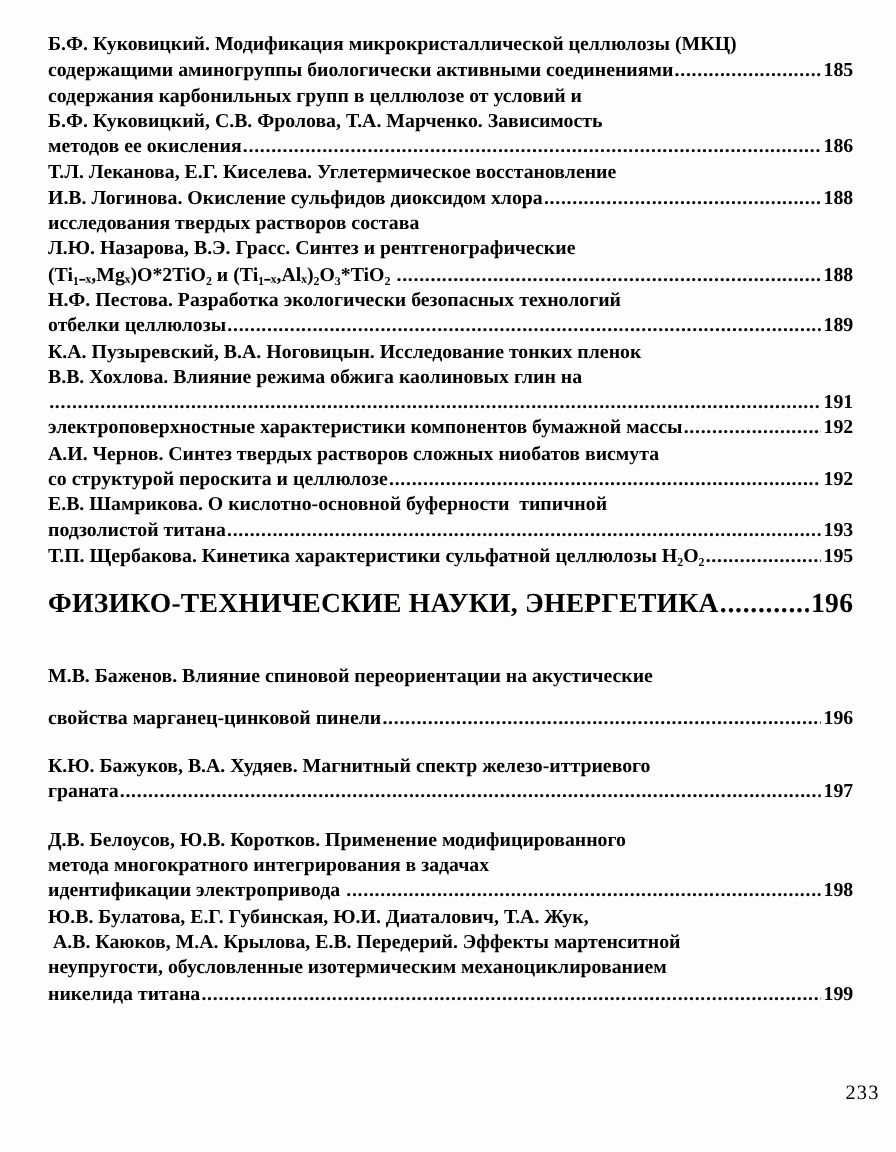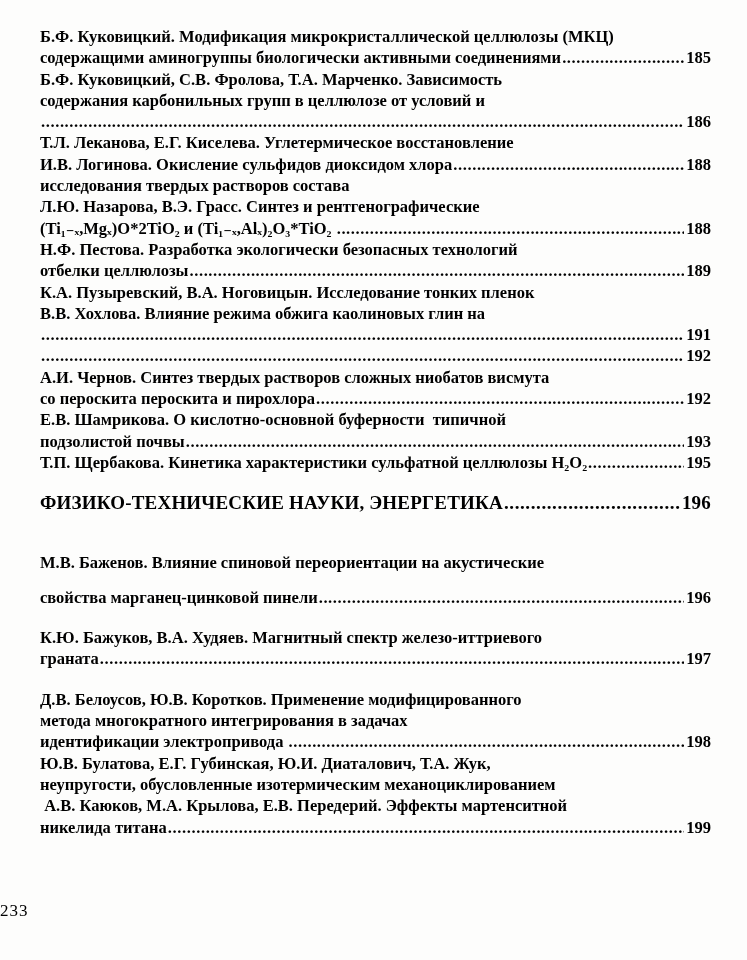--- a/index.html
+++ b/index.html
@@ -31,20 +31,21 @@
     font-size: 16.5px;
     line-height: 21.3px;
   }
   .line {
     white-space: pre;
     overflow: hidden;
   }
   .leader {
     display: flex;
     align-items: center;
+    font-family: Liberation Serif, serif;
   }
   .leader .text {
     white-space: pre;
     flex: 0 0 auto;
   }
   .dots {
     flex: 1 1 auto;
     overflow: hidden;
     white-space: nowrap;
     min-width: 6px;
@@ -53,53 +54,53 @@
   .dots::after {
     content: "......................................................................................................................................................................................";
     letter-spacing: 0.6px;
   }
   .pagenum {
     flex: 0 0 auto;
   }
   .section {
     margin-top: 19px;
     margin-bottom: 38px;
-    font-size: 19px;
+    font-size: 23px;
     letter-spacing: 0.2px;
   }
   .gap-before {
     margin-top: 19px;
   }
   .loose .line:not(:first-child) {
     margin-top: 14px;
   }
   .footer {
     position: absolute;
     left: 0;
     top: 901px;
     width: 733px;
-    text-align: left;
+    text-align: right;
     font-size: 17px;
     font-weight: normal;
     letter-spacing: 1px;
   }
 </style>
 </head>
 <body>
 
 <div class="page">
   <div class="toc-list">
       <div class="entry">
         <div class="line">Б.Ф. Куковицкий. Модификация микрокристаллической целлюлозы (МКЦ)</div>
         <div class="line leader"><span class="text">содержащими аминогруппы биологически активными соединениями</span><span class="dots"></span><span class="pagenum">185</span></div>
       </div>
       <div class="entry">
+        <div class="line">содержания карбонильных групп в целлюлозе от условий и</div>
         <div class="line">Б.Ф. Куковицкий, С.В. Фролова, Т.А. Марченко. Зависимость</div>
-        <div class="line">содержания карбонильных групп в целлюлозе от условий и</div>
-        <div class="line leader"><span class="dots"></span><span class="pagenum">186</span></div>
+        <div class="line leader"><span class="text">методов ее окисления</span><span class="dots"></span><span class="pagenum">186</span></div>
       </div>
       <div class="entry">
         <div class="line">Т.Л. Леканова, Е.Г. Киселева. Углетермическое восстановление</div>
       </div>
       <div class="entry">
         <div class="line leader"><span class="text">И.В. Логинова. Окисление сульфидов диоксидом хлора</span><span class="dots"></span><span class="pagenum">188</span></div>
       </div>
       <div class="entry">
         <div class="line">исследования твердых растворов состава</div>
         <div class="line">Л.Ю. Назарова, В.Э. Грасс. Синтез и рентгенографические</div>
@@ -110,29 +111,29 @@
         <div class="line leader"><span class="text">отбелки целлюлозы</span><span class="dots"></span><span class="pagenum">189</span></div>
       </div>
       <div class="entry">
         <div class="line">К.А. Пузыревский, В.А. Ноговицын. Исследование тонких пленок</div>
       </div>
       <div class="entry">
         <div class="line">В.В. Хохлова. Влияние режима обжига каолиновых глин на</div>
         <div class="line leader"><span class="dots"></span><span class="pagenum">191</span></div>
       </div>
       <div class="entry">
-        <div class="line leader"><span class="dots"></span><span class="pagenum">192</span></div>
+        <div class="line leader"><span class="text">электроповерхностные характеристики компонентов бумажной массы</span><span class="dots"></span><span class="pagenum">192</span></div>
       </div>
       <div class="entry">
         <div class="line">А.И. Чернов. Синтез твердых растворов сложных ниобатов висмута</div>
-        <div class="line leader"><span class="text">со пероскита пероскита и пирохлора</span><span class="dots"></span><span class="pagenum">192</span></div>
+        <div class="line leader"><span class="text">со структурой пероскита и целлюлозе</span><span class="dots"></span><span class="pagenum">192</span></div>
       </div>
       <div class="entry">
         <div class="line">Е.В. Шамрикова. О кислотно-основной буферности  типичной</div>
-        <div class="line leader"><span class="text">подзолистой почвы</span><span class="dots"></span><span class="pagenum">193</span></div>
+        <div class="line leader"><span class="text">подзолистой титана</span><span class="dots"></span><span class="pagenum">193</span></div>
       </div>
       <div class="entry">
         <div class="line leader"><span class="text">Т.П. Щербакова. Кинетика характеристики сульфатной целлюлозы H₂O₂</span><span class="dots"></span><span class="pagenum">195</span></div>
       </div>
       <div class="entry section">
         <div class="line leader"><span class="text">ФИЗИКО-ТЕХНИЧЕСКИЕ НАУКИ, ЭНЕРГЕТИКА</span><span class="dots"></span><span class="pagenum">196</span></div>
       </div>
       <div class="entry loose gap-before">
         <div class="line">М.В. Баженов. Влияние спиновой переориентации на акустические</div>
         <div class="line leader"><span class="text">свойства марганец-цинковой пинели</span><span class="dots"></span><span class="pagenum">196</span></div>
@@ -141,19 +142,19 @@
         <div class="line">К.Ю. Бажуков, В.А. Худяев. Магнитный спектр железо-иттриевого</div>
         <div class="line leader"><span class="text">граната</span><span class="dots"></span><span class="pagenum">197</span></div>
       </div>
       <div class="entry gap-before">
         <div class="line">Д.В. Белоусов, Ю.В. Коротков. Применение модифицированного</div>
         <div class="line">метода многократного интегрирования в задачах</div>
         <div class="line leader"><span class="text">идентификации электропривода </span><span class="dots"></span><span class="pagenum">198</span></div>
       </div>
       <div class="entry">
         <div class="line">Ю.В. Булатова, Е.Г. Губинская, Ю.И. Диаталович, Т.А. Жук,</div>
+        <div class="line"> А.В. Каюков, М.А. Крылова, Е.В. Передерий. Эффекты мартенситной</div>
         <div class="line">неупругости, обусловленные изотермическим механоциклированием</div>
-        <div class="line"> А.В. Каюков, М.А. Крылова, Е.В. Передерий. Эффекты мартенситной</div>
         <div class="line leader"><span class="text">никелида титана</span><span class="dots"></span><span class="pagenum">199</span></div>
       </div>
     </div>
   <div class="footer">233</div>
 </div>
 
 </body></html>

